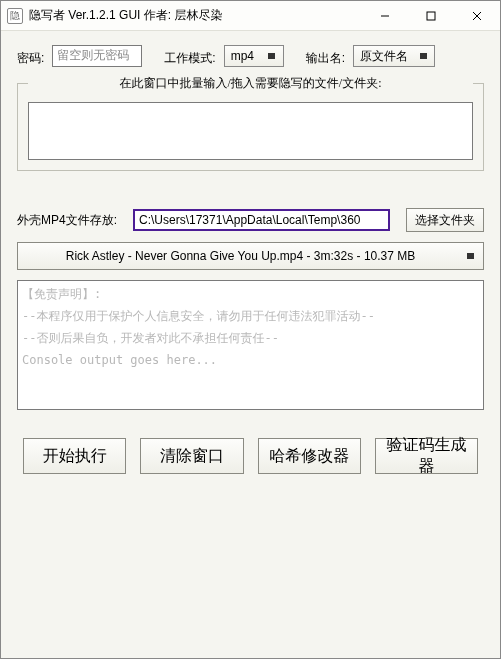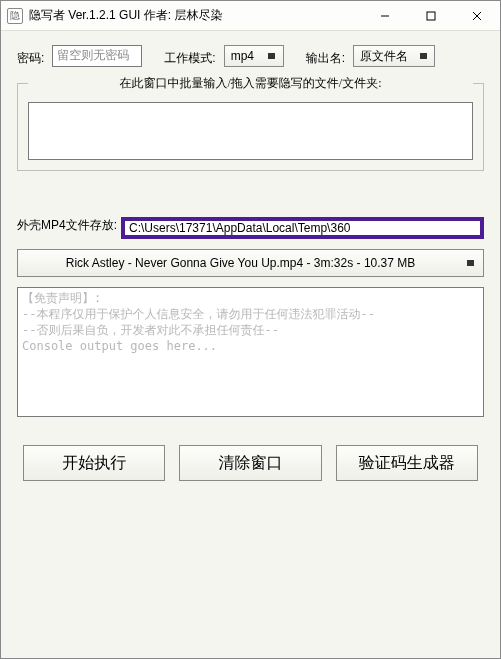--- a/index.html
+++ b/index.html
@@ -106,27 +106,28 @@
     line-height: 14px;
   }
   .droparea {
     width: 100%;
     height: 58px;
     border: 1px solid #7a7a7a;
     background: #fff;
   }
   .rowpath {
     display: flex;
-    gap: 4px;
-    margin-top: 22px;
+    align-items: center;
+    gap: 16px;
+    margin-top: 13px;
   }
   .pathfield {
     flex: 1;
     height: 22px;
-    border: 4px solid #4c1d95;
+    border: 2px solid #4c1d95;
     background: #fff;
     padding: 0 4px;
     overflow: hidden;
     white-space: nowrap;
     text-overflow: clip;
     line-height: 20px;
     font-family: inherit;
     font-size: 12px;
   }
   .btn {
@@ -154,21 +155,21 @@
     white-space: nowrap;
   }
   .console {
     border: 1px solid #7a7a7a;
     background: #fff;
     height: 130px;
     padding: 2px 4px;
     font-family: "SimSun", monospace;
     font-size: 12px;
     color: #b8b8b8;
-    line-height: 16px;
+    line-height: 22px;
     overflow: hidden;
   }
   .btnrow {
     display: flex;
     gap: 14px;
     justify-content: space-between;
     margin-top: 18px;
     padding: 0 6px;
   }
   .bigbtn {
@@ -236,34 +237,36 @@
       <div class="caption">在此窗口中批量输入/拖入需要隐写的文件/文件夹:</div>
       <div class="droparea"></div>
     </div>
 
     <div class="spacer-sm"></div>
 
 
     <div class="rowpath">
       <span class="label">外壳MP4文件存放:</span>
       <input class="pathfield" value="C:\Users\17371\AppData\Local\Temp\360" style="">
+      <button class="btn">选择文件夹</button>
     </div>
 
     <div class="filecombo">
       <span class="text">Rick Astley - Never Gonna Give You Up.mp4 - 3m:32s - 10.37 MB</span>
       <span class="handle" style="width:10px;height:8px;display:inline-flex;align-items:center;justify-content:center;">
           <span style="display:block;width:7px;height:1.2px;background:#333;box-shadow:0 2px 0 #333,0 -2px 0 #333;"></span>
         </span>
     </div>
 
     <pre class="console" style="margin:0;white-space:pre-wrap;">【免责声明】:
 --本程序仅用于保护个人信息安全，请勿用于任何违法犯罪活动--
 --否则后果自负，开发者对此不承担任何责任--
 Console output goes here...</pre>
 
     <div class="btnrow">
       <button class="bigbtn">开始执行</button>
       <button class="bigbtn">清除窗口</button>
+      <button class="bigbtn">哈希修改器</button>
       <button class="bigbtn">验证码生成器</button>
     </div>
 
   </div>
 </div>
 
 </body></html>

